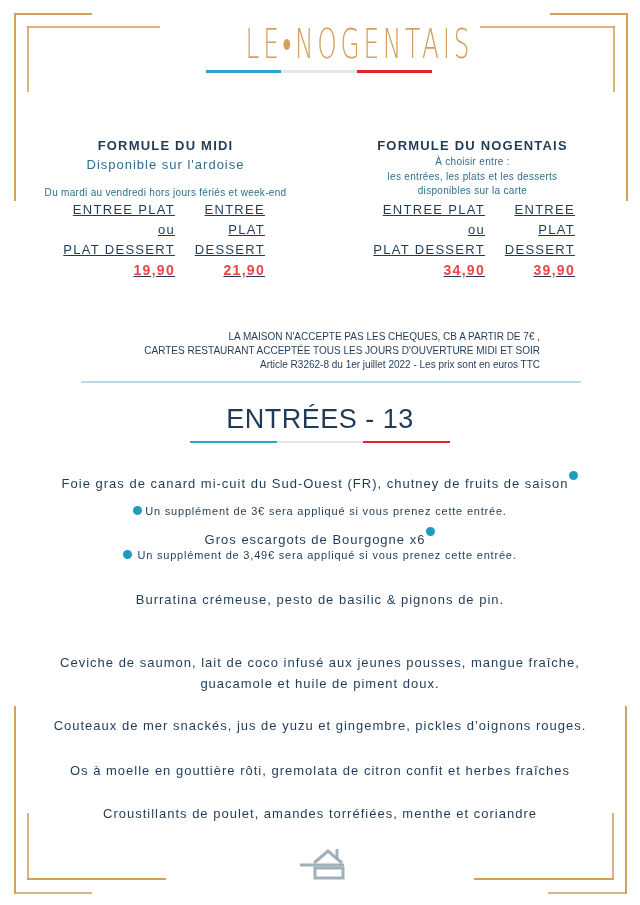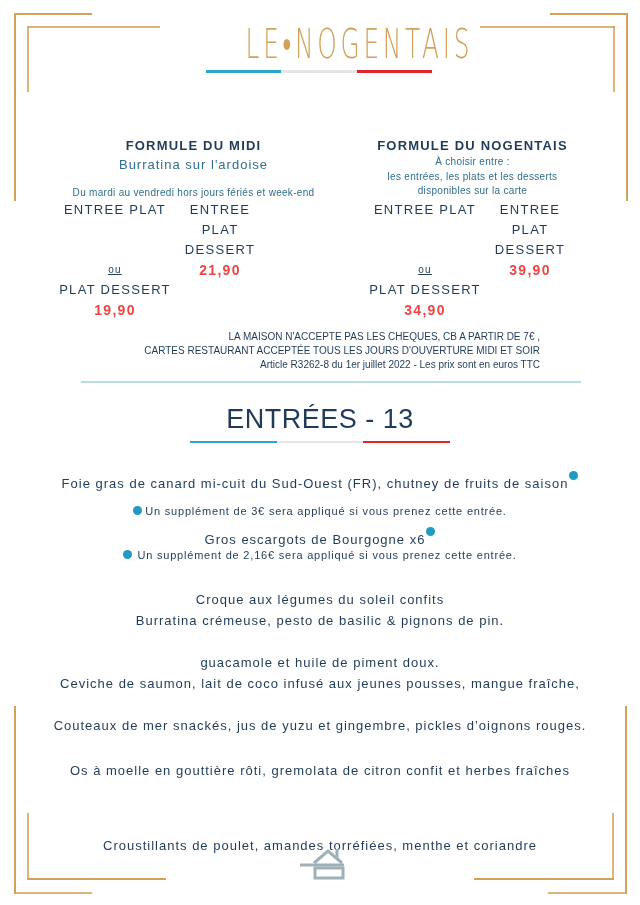--- a/index.html
+++ b/index.html
@@ -15,22 +15,22 @@
   .tricolor { display:flex; height:3px; }
   .tricolor span { flex:1; }
   .tc-blue { background:#2aa6c9; }
   .tc-white { background:#e3e7ea; }
   .tc-red { background:#e3232a; }
 
   .col { position:absolute; text-align:center; }
   .f-title { font-weight:700; font-size:13px; letter-spacing:1.2px; color:#1f3b57; }
   .f-sub { font-size:13px; color:#2f6e8f; letter-spacing:1px; }
   .f-small { font-size:10px; color:#2f6e8f; letter-spacing:0.3px; line-height:13px; }
-  .opt { position:absolute; text-align:center; font-size:13px; letter-spacing:1.3px; color:#1f3b57; line-height:20px; }
-  .opt .ou { text-decoration:underline; font-size:10px;margin-top:40px; }
+  .opt { position:absolute; text-align:right; font-size:13px; letter-spacing:1.3px; color:#1f3b57; line-height:20px;text-decoration:underline; }
+  .opt .ou { text-decoration:underline; font-size:13px; }
   .price { font-weight:700; font-size:14px; color:#ef4444; margin-top:0; }
 
   .notice { left:100px; width:440px; top:320px; text-align:right; font-size:10px; line-height:14px; color:#1f3b57;margin-top:10px; }
   .divider { left:81px; top:381px; width:500px; height:2px; background:#b9dbe6; }
 
   .section-title { left:200px; width:240px; top:404px; text-align:center; font-size:27px; color:#1f3b57; letter-spacing:0.5px; }
   .dish { position:absolute; left:40px; width:560px; text-align:center; font-size:13px; letter-spacing:1px; color:#1f3b57; line-height:21px; }
   .note { position:absolute; left:40px; width:560px; text-align:center; font-size:11px; letter-spacing:0.8px; color:#1f3b57; }
   .dot { display:inline-block; width:9px; height:9px; border-radius:50%; background:#1f9bc0; }
   .house { left:300px; top:846px; width:50px; height:34px; }
@@ -58,23 +58,23 @@
 <div class="gold" style="left:612px;top:813px;width:2px;height:67px;opacity:.8;"></div>
 <div class="gold" style="left:474px;top:878px;width:140px;height:2px;"></div>
 
 <div class="abs logo">LE•NOGENTAIS</div>
 <div class="abs tricolor" style="left:206px;top:70px;width:226px;">
   <span class="tc-blue"></span>
   <span class="tc-white"></span>
   <span class="tc-red"></span>
 </div>
 
-<div class="col" style="left:56px;width:275px;top:138px;">
+<div class="col" style="left:28px;width:275px;top:138px;">
   <div class="f-title">FORMULE DU MIDI</div>
-  <div class="f-sub" style="margin-top:4px;">Burratina sur l'ardoise</div>
+  <div class="f-sub" style="margin-top:4px;">Disponible sur l'ardoise</div>
   <div class="f-small" style="margin-top:14px;">Du mardi au vendredi hors jours fériés et week-end</div>
 </div>
 <div class="opt" style="left:55px;width:120px;top:200px;">
   <div>ENTREE PLAT</div>
   <div class="ou">ou</div>
   <div>PLAT DESSERT</div>
   <div class="price">19,90</div>
 </div>
 <div class="opt" style="left:175px;width:90px;top:200px;">
   <div>ENTREE</div>
@@ -120,42 +120,41 @@
   <span>Foie gras de canard mi-cuit du Sud-Ouest (FR), chutney de fruits de saison</span><span class="dot" style="vertical-align:8px;margin-left:1px;"></span>
 </div>
 <div class="note" style="top:505px;">
   <span class="dot" style="margin-right:3px;"></span><span>Un supplément de 3€ sera appliqué si vous prenez cette entrée.</span>
 </div>
 
 <div class="dish" style="top:527px;">
   <span>Gros escargots de Bourgogne x6</span><span class="dot" style="vertical-align:8px;margin-left:1px;"></span>
 </div>
 <div class="note" style="top:549px;">
-  <span class="dot" style="margin-right:5px;"></span><span>Un supplément de 2,16€ sera appliqué si vous prenez cette entrée.</span>
+  <span class="dot" style="margin-right:5px;"></span><span>Un supplément de 3,49€ sera appliqué si vous prenez cette entrée.</span>
 </div>
 
 <div class="dish" style="top:589px;">
-  <div>Croque aux légumes du soleil confits</div>
   <div>Burratina crémeuse, pesto de basilic &amp; pignons de pin.</div>
 </div>
 
 <div class="dish" style="top:652px;">
+  <div>Ceviche de saumon, lait de coco infusé aux jeunes pousses, mangue fraîche,</div>
   <div>guacamole et huile de piment doux.</div>
-  <div>Ceviche de saumon, lait de coco infusé aux jeunes pousses, mangue fraîche,</div>
 </div>
 
 <div class="dish" style="top:715px;">
   <div>Couteaux de mer snackés, jus de yuzu et gingembre, pickles d’oignons rouges.</div>
 </div>
 
 <div class="dish" style="top:760px;">
   <div>Os à moelle en gouttière rôti, gremolata de citron confit et herbes fraîches</div>
 </div>
 
-<div class="dish" style="top:835px;">
+<div class="dish" style="top:803px;">
   <div>Croustillants de poulet, amandes torréfiées, menthe et coriandre</div>
 </div>
 
 <div class="abs house">
   <svg width="50" height="34" viewBox="0 0 50 34">
     <g fill="none" stroke="#9fb0b8" stroke-width="3">
       <polyline points="14,17 28,5 42,17"></polyline>
       <line x1="37" y1="12" x2="37" y2="3"></line>
       <line x1="0" y1="19" x2="44" y2="19"></line>
       <rect x="15" y="22" width="28" height="10"></rect>

